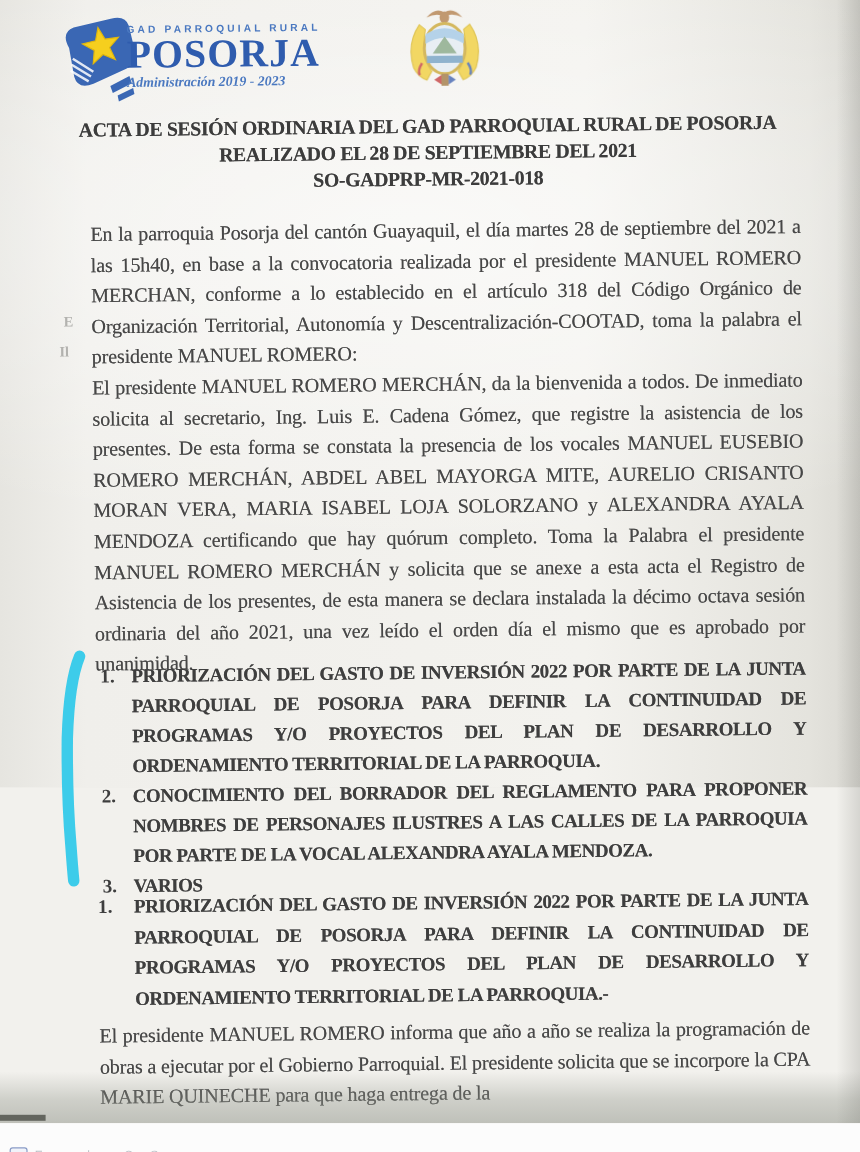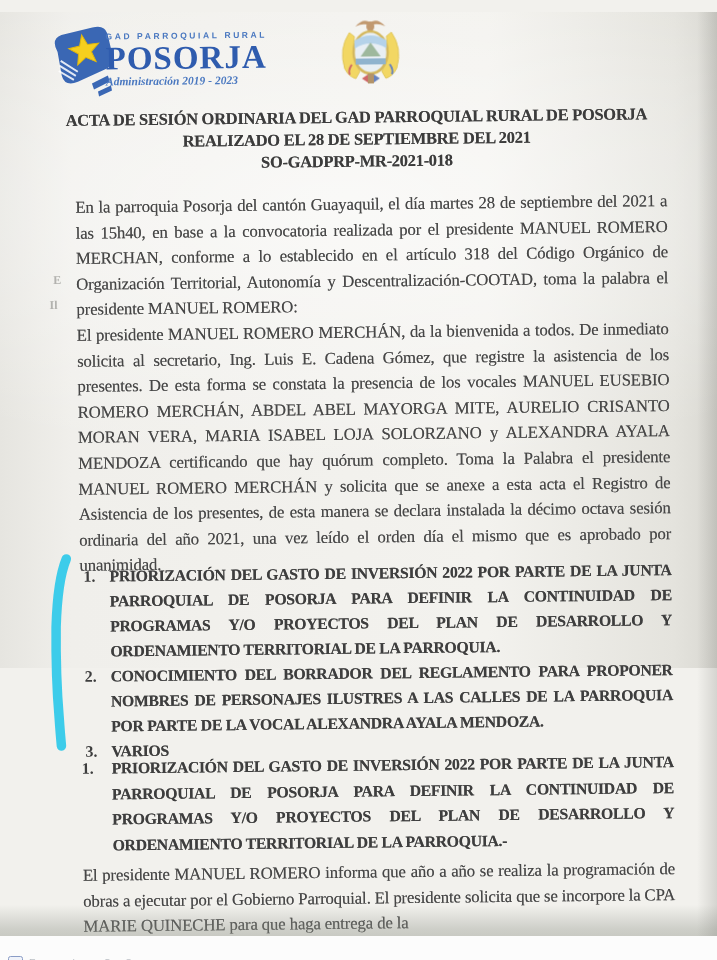--- a/index.html
+++ b/index.html
@@ -3,21 +3,21 @@
 <meta charset="utf-8">
 <style>
   html,body{margin:0;padding:0;}
   body{
     width:717px;height:960px;position:relative;overflow:hidden;
     font-family:"Liberation Serif","DejaVu Serif",serif;
     background:#f2f1ed;
   }
   
   .scan{
-    position:absolute;left:0;top:12px;width:717px;height:656px;
+    position:absolute;left:0;top:0;width:717px;height:656px;
     background:
       radial-gradient(120% 55% at 48% 30%, rgba(255,255,255,.6), rgba(255,255,255,0) 72%),
       linear-gradient(90deg,#e6e5e0 0%,#f0efeb 10%,#f3f2ee 68%,#e4e3dd 94%,#d9d8d2 100%),
       #ebeae5;
   }
   .bottom-shade{
     position:absolute;left:0;top:893px;width:717px;height:43px;
     background:linear-gradient(180deg,rgba(148,152,142,0) 0%,rgba(148,152,142,.38) 55%,rgba(140,144,134,.5) 100%);
     pointer-events:none;
   }

